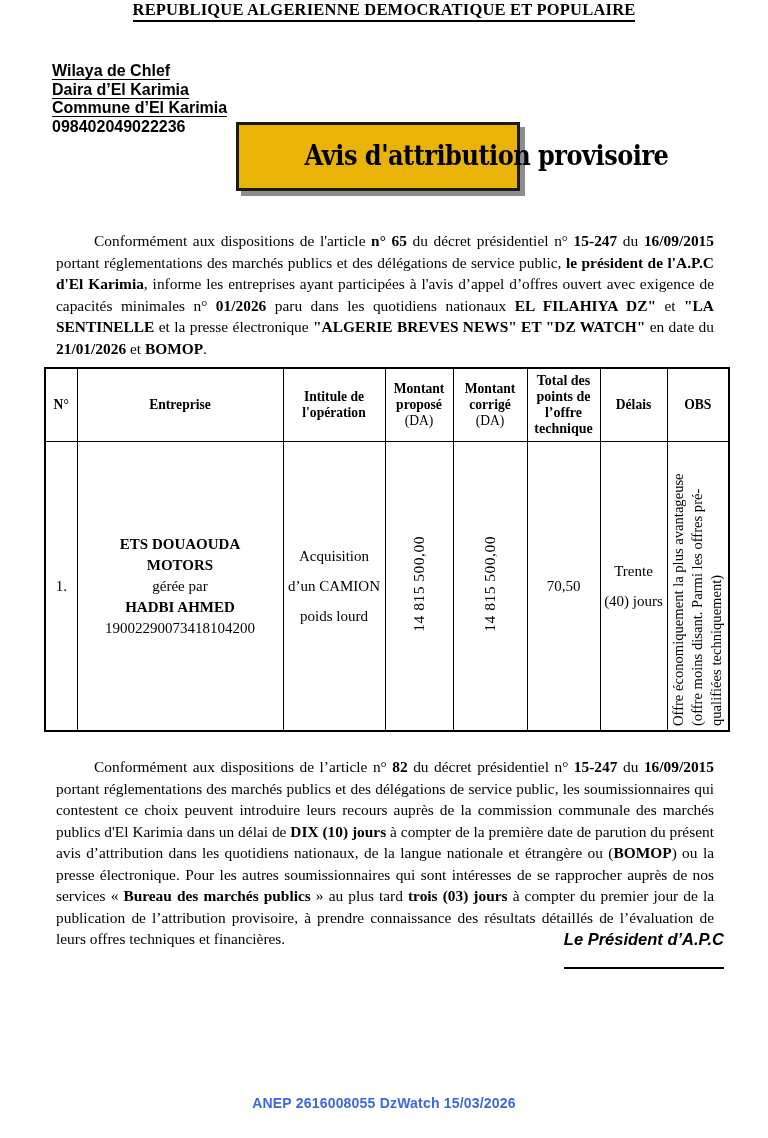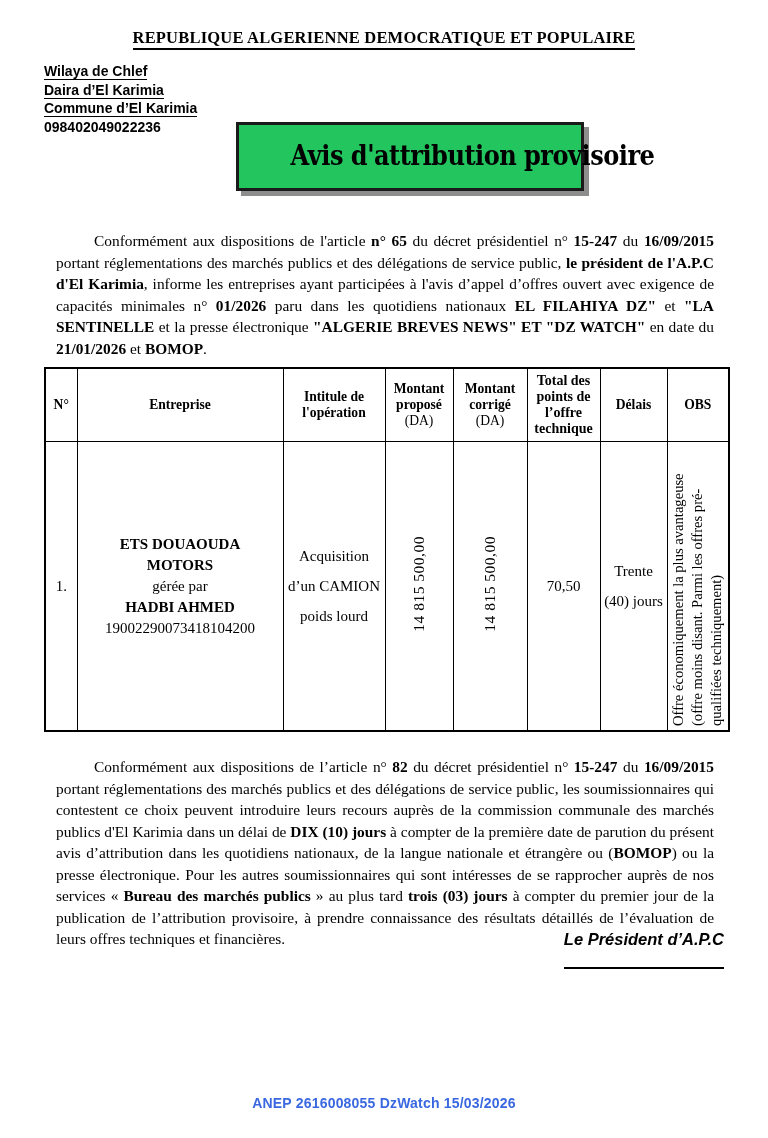--- a/index.html
+++ b/index.html
@@ -23,57 +23,56 @@
     box-sizing: border-box;
   }
 
   
   .national-heading {
     text-align: center;
     font-family: "Liberation Serif", serif;
     font-weight: bold;
     font-size: 16.5px;
     letter-spacing: 0.2px;
-    padding-top: 28px;
   }
   .national-heading span {
     border-bottom: 2px solid #000;
     padding-bottom: 1px;
   }
 
   
   .admin-block {
     position: absolute;
-    left: 44px;
+    left: 52px;
     top: 62px;
     font-family: "Liberation Sans", sans-serif;
     font-weight: bold;
-    font-size: 14px;
+    font-size: 16px;
     line-height: 18.5px;
   }
   .admin-line {
     display: block;
     white-space: nowrap;
   }
   .admin-line.underlined span {
     border-bottom: 1.6px solid #000;
   }
 
   
   .title-box-wrap {
     position: absolute;
     left: 236px;
     top: 122px;
   }
   .title-box {
     border: 3px solid #1a1a1a;
-    background: #22c55e;
+    background: #eab308;
     box-shadow: 5px 5px 0 0 #8d8d8d;
-    padding: 14px 22px 16px 22px;
-    width: 348px;
+    padding: 14px 22px 16px 36px;
+    width: 284px;
     box-sizing: border-box;
     text-align: center;
   }
   .title-box .title-text {
     font-family: "DejaVu Serif", serif;
     font-weight: bold;
     font-size: 28px;
     letter-spacing: -0.6px;
     transform: scaleX(0.86);
     transform-origin: center;

